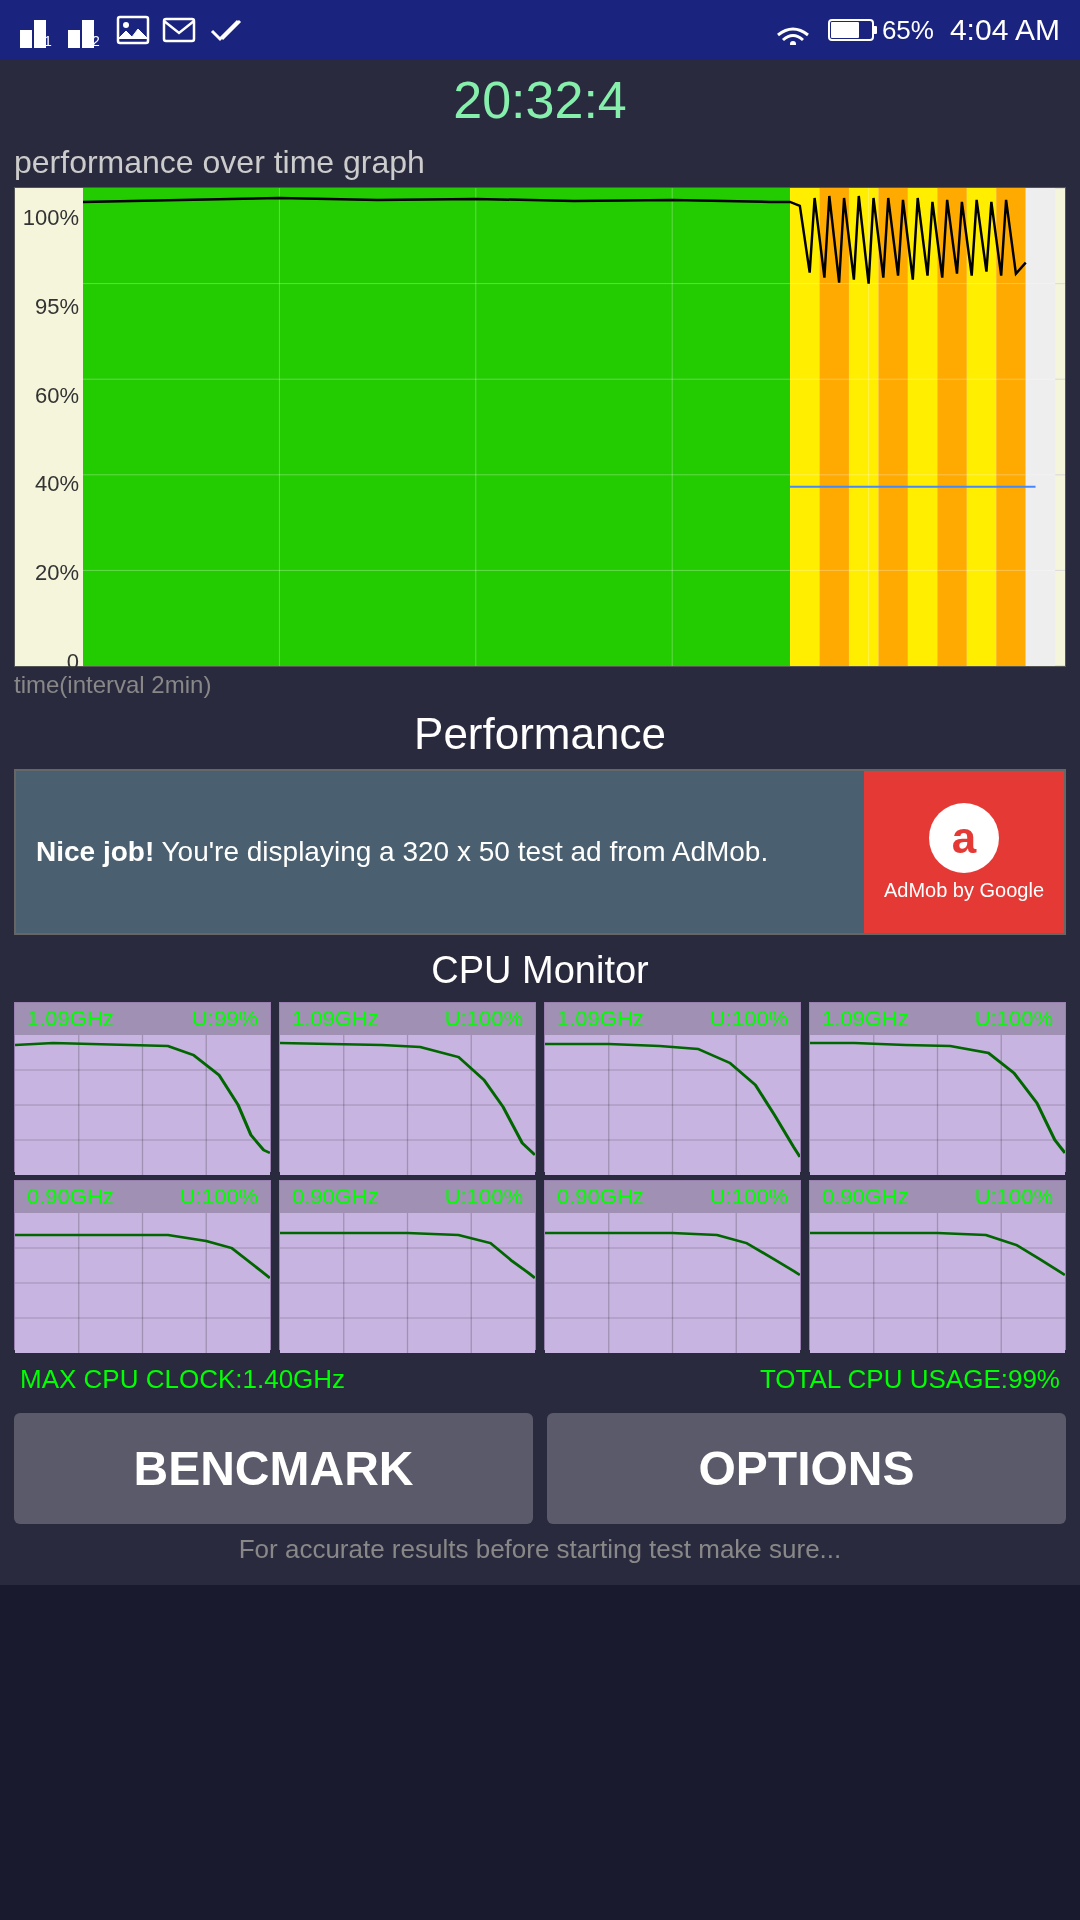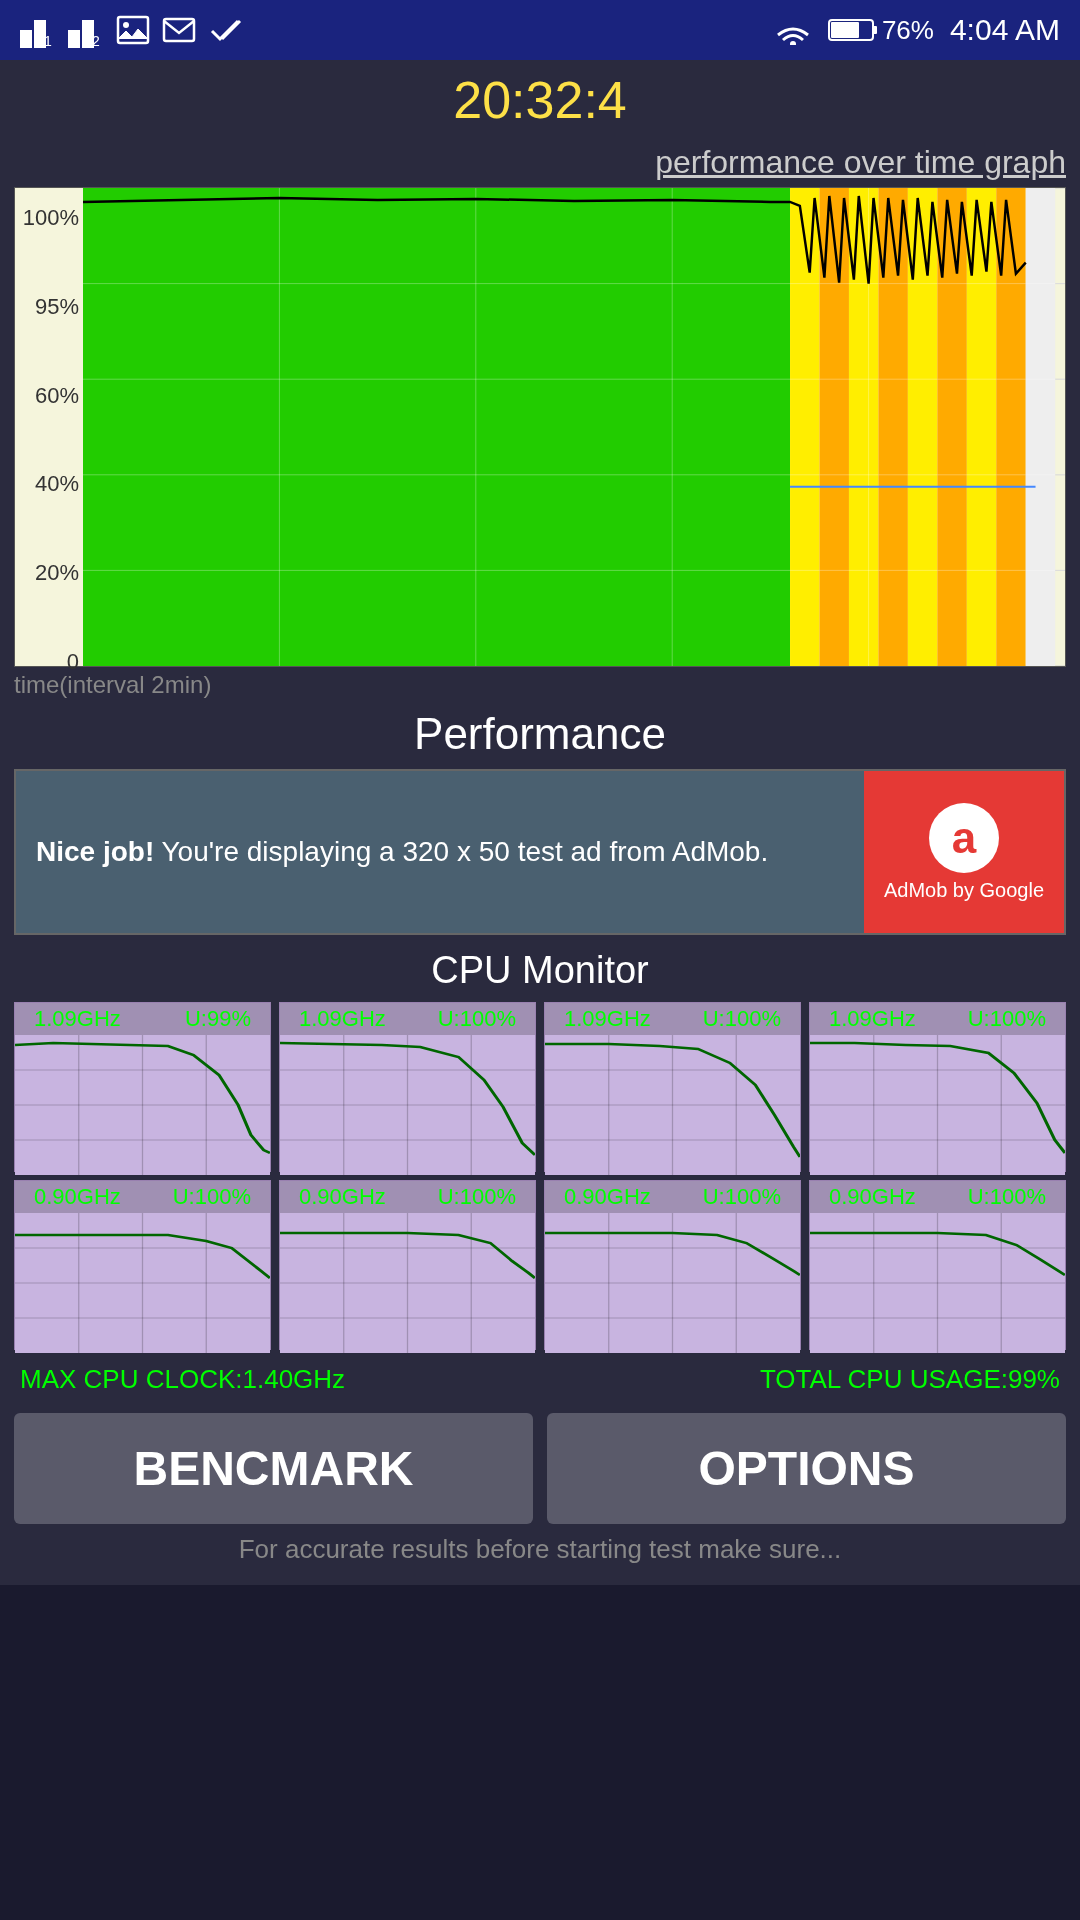--- a/index.html
+++ b/index.html
@@ -44,36 +44,35 @@
       color: white;
       font-size: 52px;
       font-weight: bold;
       padding: 28px 60px;
       border-radius: 8px;
       flex: 1;
       cursor: pointer;
       text-align: center;
     }
     .timer {
-      color: #fde047;
+      color: #86efac;
       font-size: 52px;
       flex: 1;
       text-align: center;
     }
 
     
     .graph-section {
       margin-bottom: 10px;
     }
     .graph-title {
-      text-align: right;
+      text-align: left;
       color: #cccccc;
       font-size: 32px;
       margin-bottom: 6px;
-      text-decoration: underline;
     }
     .graph-container {
       position: relative;
       background: #f5f5dc;
       width: 100%;
       height: 480px;
       border: 1px solid #555;
     }
     .graph-y-labels {
       position: absolute;
@@ -195,21 +194,21 @@
     }
     .cpu-cell {
       background: #c8b4e0;
       border: 1px solid #9980b0;
       position: relative;
       height: 170px;
     }
     .cpu-cell-header {
       color: #00ff00;
       font-size: 22px;
-      padding: 3px 19px;
+      padding: 3px 12px;
       display: flex;
       justify-content: space-between;
       background: rgba(0,0,0,0.2);
     }
     .cpu-cell-graph {
       width: 100%;
       height: calc(100% - 28px);
       position: relative;
       overflow: hidden;
     }
@@ -286,21 +285,21 @@
       <path d="M4,20 Q19,8 34,20" fill="none" stroke="white" stroke-width="3"></path>
       <path d="M9,25 Q19,16 29,25" fill="none" stroke="white" stroke-width="3"></path>
       <circle cx="19" cy="29" r="3" fill="white"></circle>
     </svg>
     <div style="display:flex;align-items:center;gap:4px;">
       <svg width="50" height="26" viewBox="0 0 50 26">
         <rect x="1" y="3" width="44" height="20" rx="3" fill="none" stroke="white" stroke-width="2"></rect>
         <rect x="45" y="9" width="4" height="8" rx="1" fill="white"></rect>
         <rect x="3" y="5" width="28" height="16" rx="1" fill="white"></rect>
       </svg>
-      <span style="font-size:26px;">76%</span>
+      <span style="font-size:26px;">65%</span>
     </div>
     <span style="font-size:30px;">4:04 AM</span>
   </div>
 </div>
 
 <div class="main">
 
   <div class="top-row">
     <div class="timer">20:32:4</div>
   </div>

